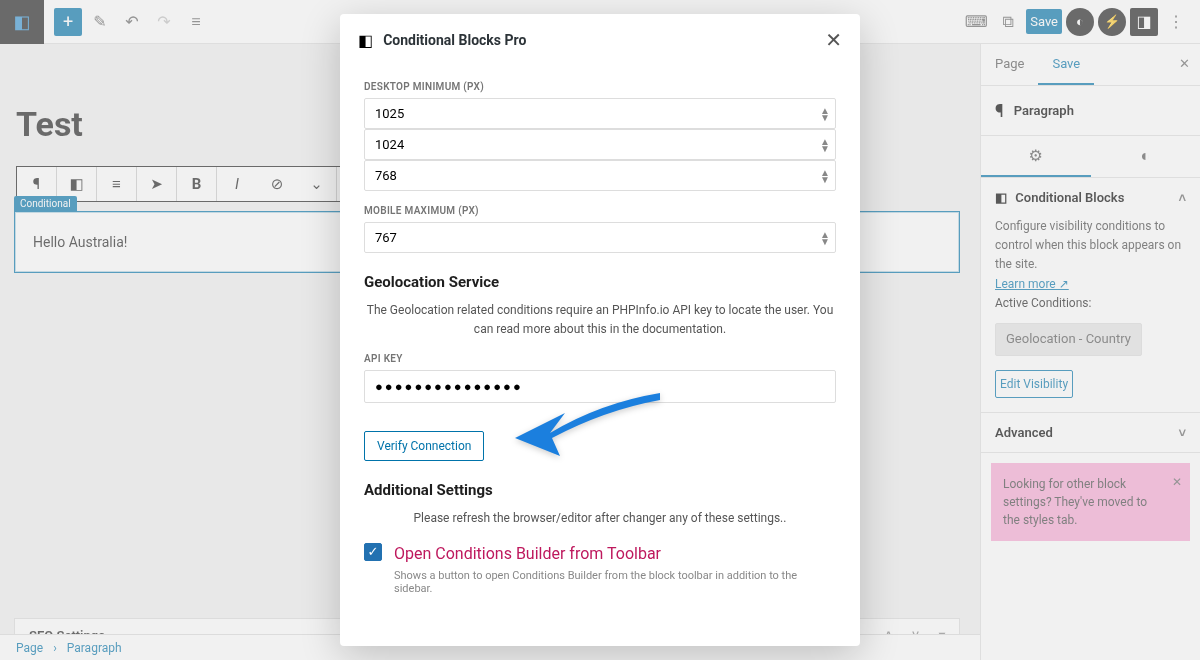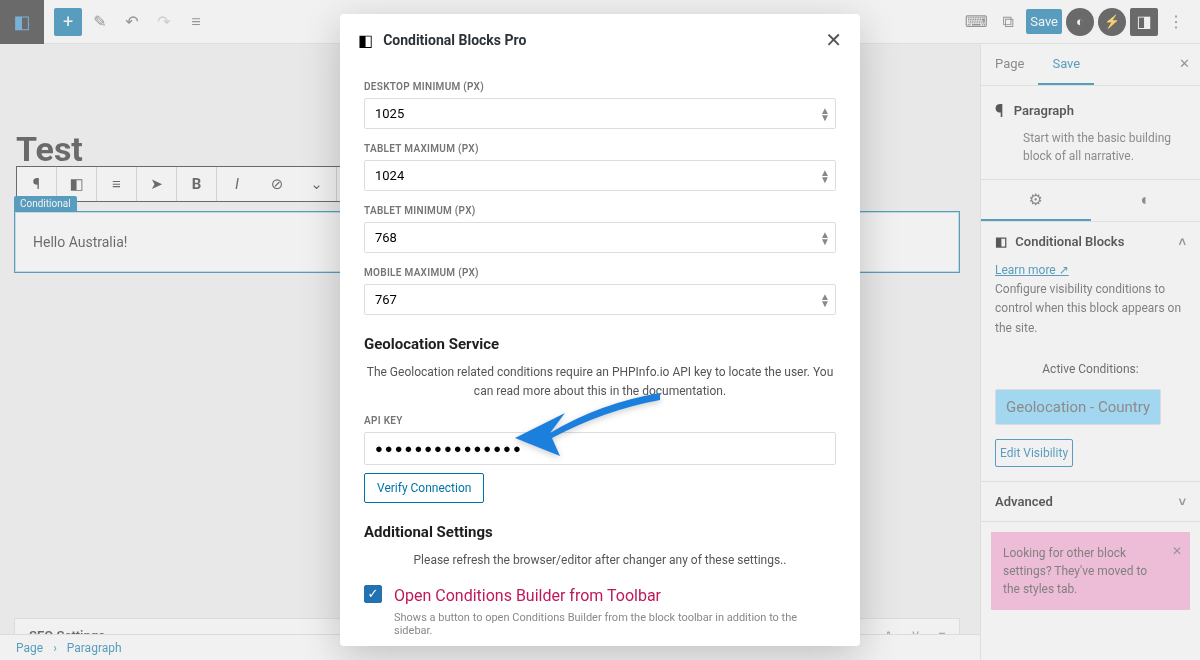--- a/index.html
+++ b/index.html
@@ -11,21 +11,21 @@
 .tb-group { display: flex; align-items: center; gap: 4px; padding-left: 10px; }
 .tb-add { width: 28px; height: 28px; background: #0073aa; color: #fff; display: flex; align-items: center; justify-content: center; border-radius: 2px; cursor:pointer; font-size:18px; }
 .tb-icon { width: 28px; height: 28px; display: flex; align-items: center; justify-content: center; color: #666; cursor:pointer; font-size:16px; }
 .tb-right { margin-left: auto; display: flex; align-items: center; gap: 4px; padding-right: 10px; }
 .save-btn { background: #0073aa; color: #fff; padding: 5px 4px; border-radius: 2px; font-size: 13px; cursor:pointer; }
 .tb-circle { width: 28px; height: 28px; border-radius: 50%; background: #1e1e1e; color:#fff; display:flex; align-items:center; justify-content:center; font-size:13px; cursor:pointer; }
 
 
 .editor-wrap { display: flex; height: 616px; }
 .canvas { flex: 1; position: relative; overflow: hidden; }
-.page-title { position: absolute; top: 85px; left: 16px; font-size: 34px; font-weight: 700; color: #1e1e1e; }
+.page-title { position: absolute; top: 60px; left: 16px; font-size: 34px; font-weight: 700; color: #1e1e1e; }
 .block-toolbar { position: absolute; top: 122px; left: 16px; display: flex; background: #fff; border: 1px solid #1e1e1e; height: 36px; }
 .bt-cell { width: 40px; display:flex; align-items:center; justify-content:center; border-right:1px solid #ccc; font-size:15px; cursor:pointer; color:#1e1e1e; }
 .bt-cell.noborder { border-right:none; }
 .cond-tag { position: absolute; top: 152px; left: 14px; background:#0073aa; color:#fff; font-size:10px; padding:2px 6px; border-radius:2px 2px 0 0; }
 .para-block { position: absolute; top:167px; left:14px; right:240px; width:946px; border:1px solid #0073aa; background:#fff; padding:22px 18px; font-size:14px; color:#1e1e1e; box-shadow: inset 0 0 0 1px rgba(0,115,170,0.3); }
 
 
 .meta-panel { position: absolute; left: 14px; width: 946px; height: 34px; background: #fff; border: 1px solid #ddd; display:flex; align-items:center; padding:0 14px; font-size:13px; font-weight:600; color:#1e1e1e; }
 .meta1 { top: 574px; }
 .meta2 { top: 609px; }
@@ -45,43 +45,43 @@
 .sb-block-header .ttl { font-weight:600; }
 .sb-desc { padding:0 14px 14px 42px; color:#555; font-size:12px; line-height:1.5; margin-top:-6px; }
 .sb-icon-row { display:flex; border-bottom:1px solid #e0e0e0; border-top:1px solid #e0e0e0; }
 .sb-icon-row > div { flex:1; text-align:center; padding:10px 0; cursor:pointer; color:#555; font-size:16px; }
 .sb-icon-row > div.active { border-bottom:2px solid #0073aa; }
 .sb-panel { border-bottom:1px solid #e0e0e0; }
 .sb-panel-hd { display:flex; align-items:center; padding:12px 14px; font-weight:600; cursor:pointer; gap:8px; }
 .sb-panel-hd .chev { margin-left:auto; color:#666; }
 .sb-panel-body { padding:0 14px 14px; font-size:12px; color:#444; line-height:1.6; }
 .sb-link { color:#0073aa; text-decoration:underline; cursor:pointer; }
-.ac-label { font-size:12px; color:#1e1e1e; margin:22px 0 10px;text-align:center; }
-.chip { display:inline-block; background:#7dd3fc; border:1px solid #ddd; padding:5px 10px; font-size:15px; color:#555; border-radius:2px; }
+.ac-label { font-size:12px; color:#1e1e1e; margin:0 0 10px; }
+.chip { display:inline-block; background:#e5e5e5; border:1px solid #ddd; padding:5px 10px; font-size:13px; color:#555; border-radius:2px; }
 .edit-vis-btn { margin-top:14px; border:1px solid #0073aa; color:#0073aa; background:#fff; padding:6px 4px; font-size:12px; cursor:pointer; border-radius:2px; }
 .notice-box { margin:10px; background:#f9a8d4; padding:12px 28px 12px 12px; font-size:12px; color:#444; position:relative; line-height:1.5; }
 .notice-box .x { position:absolute; top:10px; right:8px; cursor:pointer; color:#666; }
 
 
 .overlay { position: absolute; inset:0; background: rgba(220,220,220,0.4); display:flex; justify-content:center; }
 .modal { width: 520px; background:#fff; margin-top:14px; height:632px; border-radius:4px; box-shadow:0 10px 40px rgba(0,0,0,0.2); display:flex; flex-direction:column; overflow:hidden; }
 .modal-hd { display:flex; align-items:center; padding:14px 18px; gap:10px; border-bottom:1px solid transparent; }
 .modal-hd .logo { font-size:16px; }
 .modal-hd .title { font-weight:700; font-size:14px; color:#2c3338; }
 .modal-hd .close { margin-left:auto; font-size:20px; color:#555; cursor:pointer; }
 .modal-body { flex:1; overflow-y:auto; padding:0 24px 18px; position:relative; }
 .modal-body::-webkit-scrollbar { width:8px; }
 .modal-body::-webkit-scrollbar-thumb { background:#ccc; border-radius:4px; }
 .field-lbl { font-size:10px; font-weight:600; color:#757575; text-transform:uppercase; letter-spacing:0.3px; margin-top:14px; margin-bottom:6px; }
 .num-input { width:100%; border:1px solid #ddd; border-radius:2px; padding:7px 28px 7px 10px; font-size:13px; position:relative; background:#fff; }
 .input-wrap { position:relative; }
 .stepper { position:absolute; right:6px; top:50%; transform:translateY(-50%); color:#888; font-size:10px; line-height:7px; }
 .section-title { font-size:15px; font-weight:700; color:#1e1e1e; margin-top:20px; }
 .section-desc { font-size:12px; color:#555; line-height:1.6; margin-top:10px;text-align:center; }
-.verify-btn { margin-top:8px; border:1px solid #0073aa; color:#0073aa; background:#fff; padding:7px 12px; font-size:12px; cursor:pointer; border-radius:2px; }
+.verify-btn { margin-top:28px; border:1px solid #0073aa; color:#0073aa; background:#fff; padding:7px 12px; font-size:12px; cursor:pointer; border-radius:2px; }
 .pw-input { width:100%; border:1px solid #ddd; border-radius:2px; padding:8px 10px; font-size:13px; letter-spacing:2px; }
 .check-row { display:flex; gap:12px; margin-top:14px; }
 .checkbox { width:18px; height:18px; border:1px solid #999; border-radius:2px; flex-shrink:0; display:flex; align-items:center; justify-content:center; font-size:13px; color:#fff; }
 .checkbox.checked { background:#2271b1; border-color:#2271b1; }
 .check-text { font-size:16px; color:#be185d; line-height:1.4; }
 .check-help { font-size:11px; color:#888; margin-top:4px; }
 
 
 .arrow { position:absolute; top:388px; left:510px; z-index:9999; }
 .arrow svg { filter: drop-shadow(0 2px 3px rgba(0,0,0,0.2)); }
@@ -147,34 +147,33 @@
   <div class="sidebar">
     <div class="sb-tabs">
       <div class="sb-tab">Page</div>
       <div class="sb-tab active">Save</div>
       <div class="sb-tab-close">✕</div>
     </div>
     <div class="sb-block-header">
       <span class="icn">¶</span>
       <span class="ttl">Paragraph</span>
     </div>
-    <div class="sb-desc">Start with the basic building block of all narrative.</div>
     <div class="sb-icon-row">
       <div class="active">⚙</div>
       <div>◐</div>
     </div>
     <div class="sb-panel">
       <div class="sb-panel-hd">
         <span>◧</span>
         <span>Conditional Blocks</span>
         <span class="chev">˄</span>
       </div>
       <div class="sb-panel-body">
+        <div>Configure visibility conditions to control when this block appears on the site.</div>
         <div><span class="sb-link">Learn more ↗</span></div>
-        <div>Configure visibility conditions to control when this block appears on the site.</div>
         <div class="ac-label">Active Conditions:</div>
         <span class="chip">Geolocation - Country</span><br>
         <button class="edit-vis-btn">Edit Visibility</button>
       </div>
     </div>
     <div class="sb-panel">
       <div class="sb-panel-hd">
         <span>Advanced</span>
         <span class="chev">˅</span>
       </div>
@@ -196,24 +195,22 @@
   <div class="modal">
     <div class="modal-hd">
       <span class="logo">◧</span>
       <span class="title">Conditional Blocks Pro</span>
       <span class="close">✕</span>
     </div>
     <div class="modal-body">
       <div class="field-lbl">DESKTOP MINIMUM (PX)</div>
       <div class="input-wrap"><input class="num-input" value="1025" style=""><div class="stepper">▲<br>▼</div></div>
 
-      <div class="field-lbl">TABLET MAXIMUM (PX)</div>
       <div class="input-wrap"><input class="num-input" value="1024" style=""><div class="stepper">▲<br>▼</div></div>
 
-      <div class="field-lbl">TABLET MINIMUM (PX)</div>
       <div class="input-wrap"><input class="num-input" value="768" style=""><div class="stepper">▲<br>▼</div></div>
 
       <div class="field-lbl">MOBILE MAXIMUM (PX)</div>
       <div class="input-wrap"><input class="num-input" value="767" style=""><div class="stepper">▲<br>▼</div></div>
 
       <div class="section-title">Geolocation Service</div>
       <div class="section-desc">The Geolocation related conditions require an PHPInfo.io API key to locate the user. You can read more about this in the documentation.</div>
       <div class="field-lbl">API KEY</div>
       <input class="pw-input" type="text" value="●●●●●●●●●●●●●●●" style="">
       <button class="verify-btn">Verify Connection</button>

